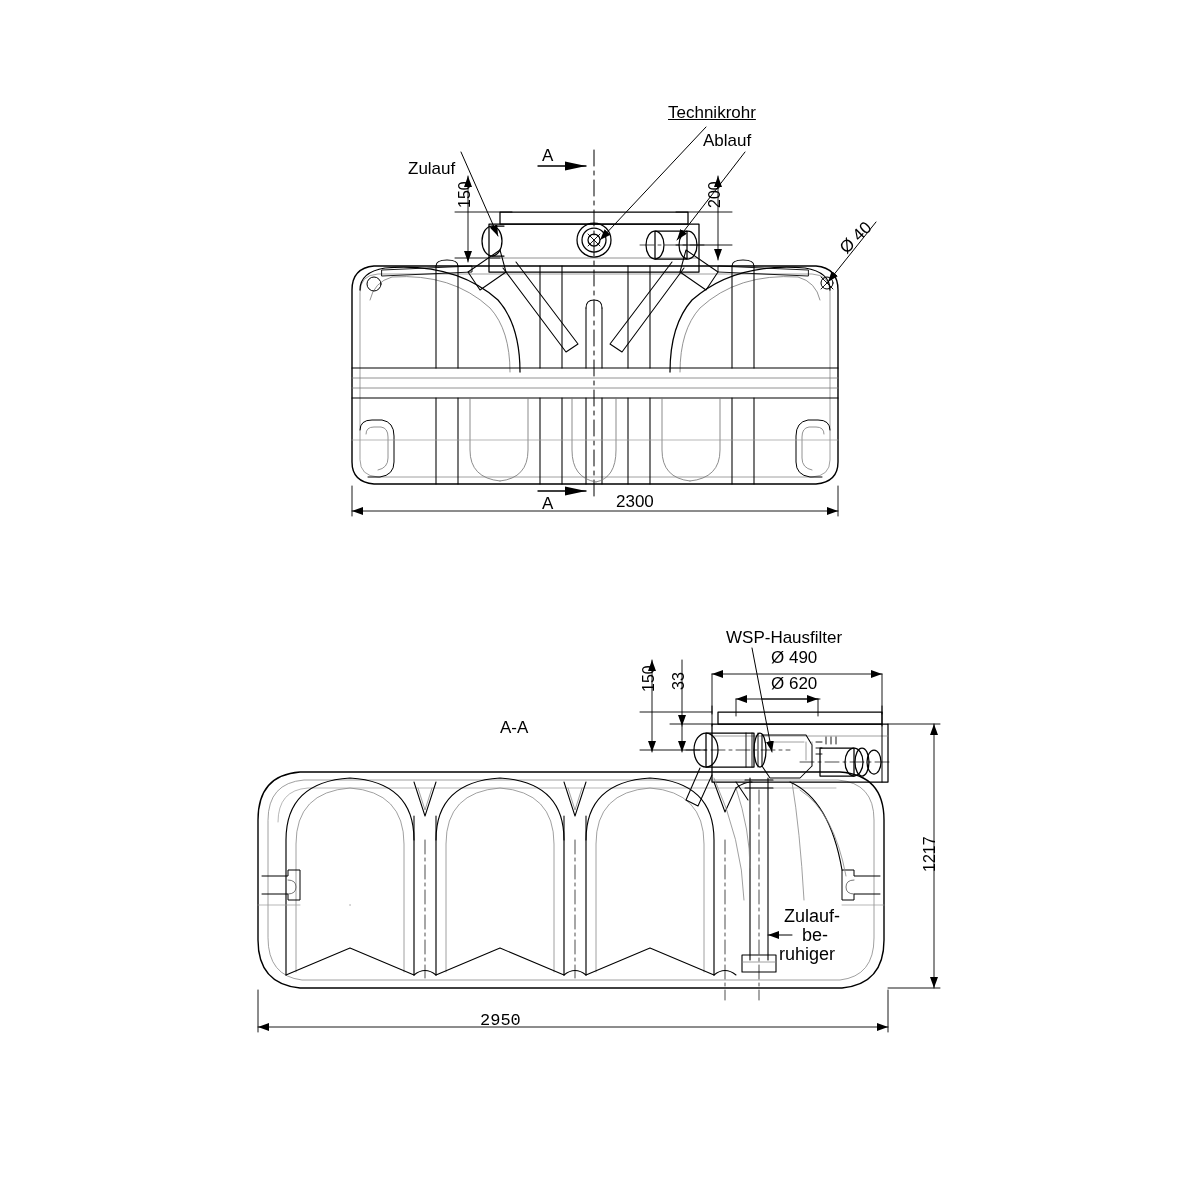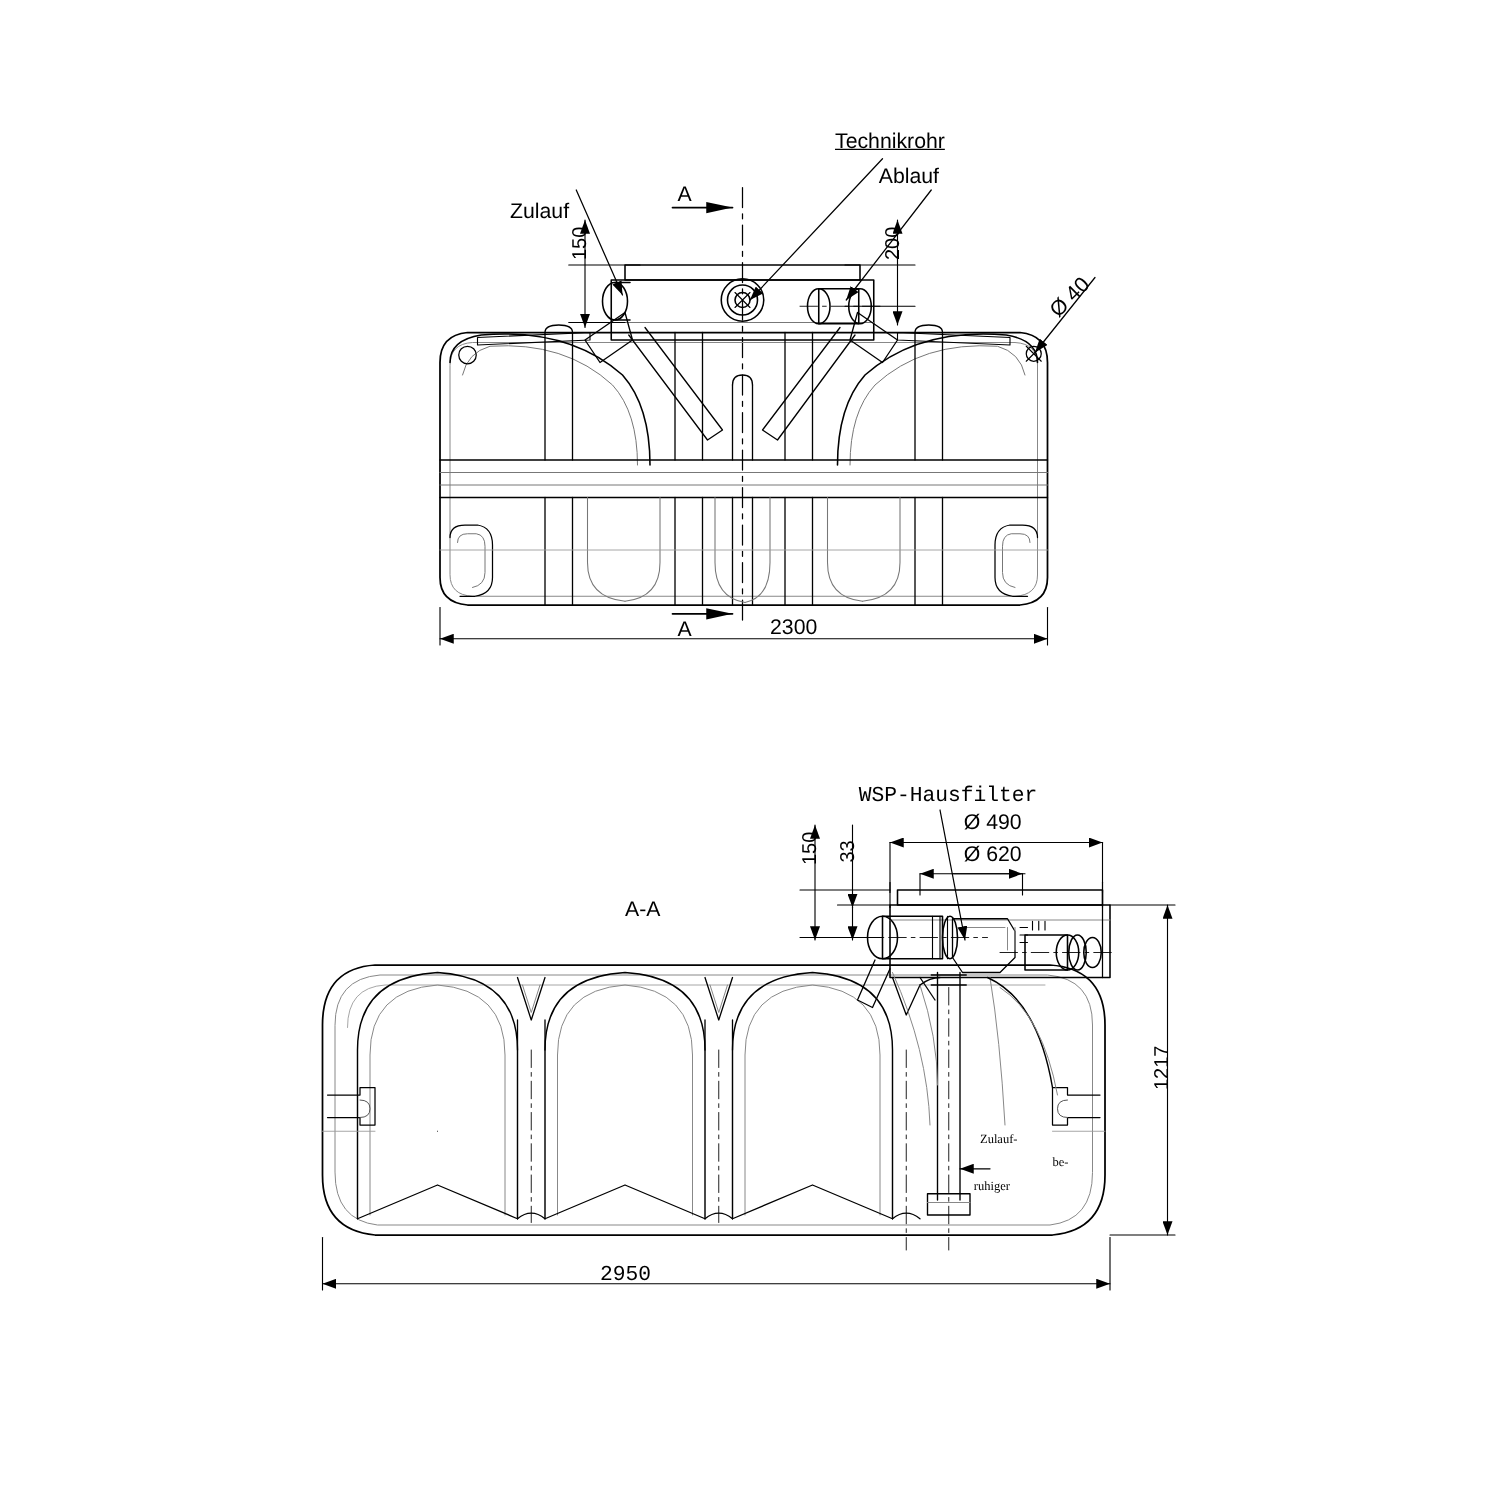--- a/index.html
+++ b/index.html
@@ -24,21 +24,21 @@
   }
   .lbl {
     position: absolute;
     font-family: "Liberation Sans", sans-serif;
     color: #000000;
     white-space: pre;
     line-height: 1.15;
   }
   .lbl-17 { font-size: 17px; }
   .lbl-16 { font-size: 16px; }
-  .lbl-15 { font-size: 10px; font-family: Liberation Serif, serif; }
+  .lbl-15 { font-size: 18px; }
   .rot90 { transform: rotate(-90deg); transform-origin: left top; }
   .rot45 { transform: rotate(-45deg); transform-origin: left top; }
 </style>
 </head>
 <body>
 
 <div id="page">
 
   <svg id="drawing" viewBox="0 0 1200 1200">
     <defs>
@@ -361,31 +361,31 @@
   <div class="lbl lbl-16 rot90" style="left:706px; top:208px;">200</div>
 
   <div class="lbl lbl-17" style="left:542px; top:146px;">A</div>
 
   <div class="lbl lbl-17" style="left:542px; top:494px;">A</div>
 
   <div class="lbl lbl-17" style="left:616px; top:492px;text-align:right;">2300</div>
 
   <div class="lbl lbl-17" style="left:500px; top:718px;">A-A</div>
 
-  <div class="lbl lbl-17" style="left:687px; top:628px;font-family:Liberation Mono, monospace;">WSP-Hausfilter</div>
+  <div class="lbl lbl-17" style="left:726px; top:628px;">WSP-Hausfilter</div>
 
   <div class="lbl lbl-17" style="left:771px; top:648px;">Ø 490</div>
 
   <div class="lbl lbl-17" style="left:771px; top:674px;">Ø 620</div>
 
   <div class="lbl lbl-16 rot90" style="left:640px; top:692px;">150</div>
 
   <div class="lbl lbl-16 rot90" style="left:670px; top:690px;">33</div>
 
   <div class="lbl lbl-16 rot90" style="left:921px; top:872px;">1217</div>
 
   <div class="lbl lbl-17" style="left:480px; top:1011px;font-family:Liberation Mono, monospace;">2950</div>
 
   <div class="lbl lbl-15" style="left:784px; top:906px;">Zulauf-</div>
-  <div class="lbl lbl-15" style="left:802px; top:925px;margin-left:40px;">be-</div>
+  <div class="lbl lbl-15" style="left:802px; top:925px;">be-</div>
   <div class="lbl lbl-15" style="left:779px; top:944px;">ruhiger</div>
 
 </div>
 
 </body></html>

